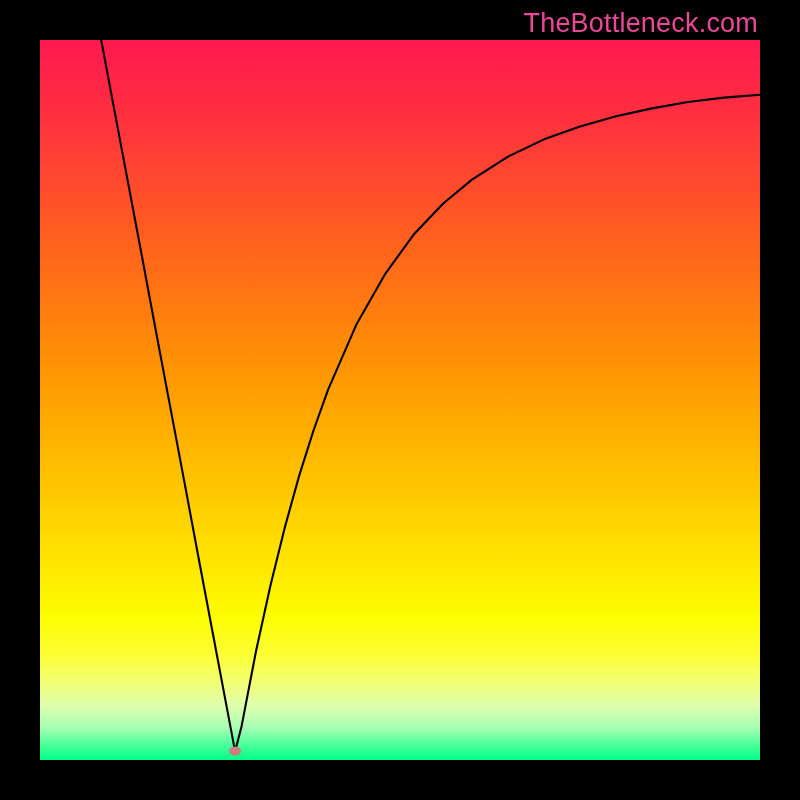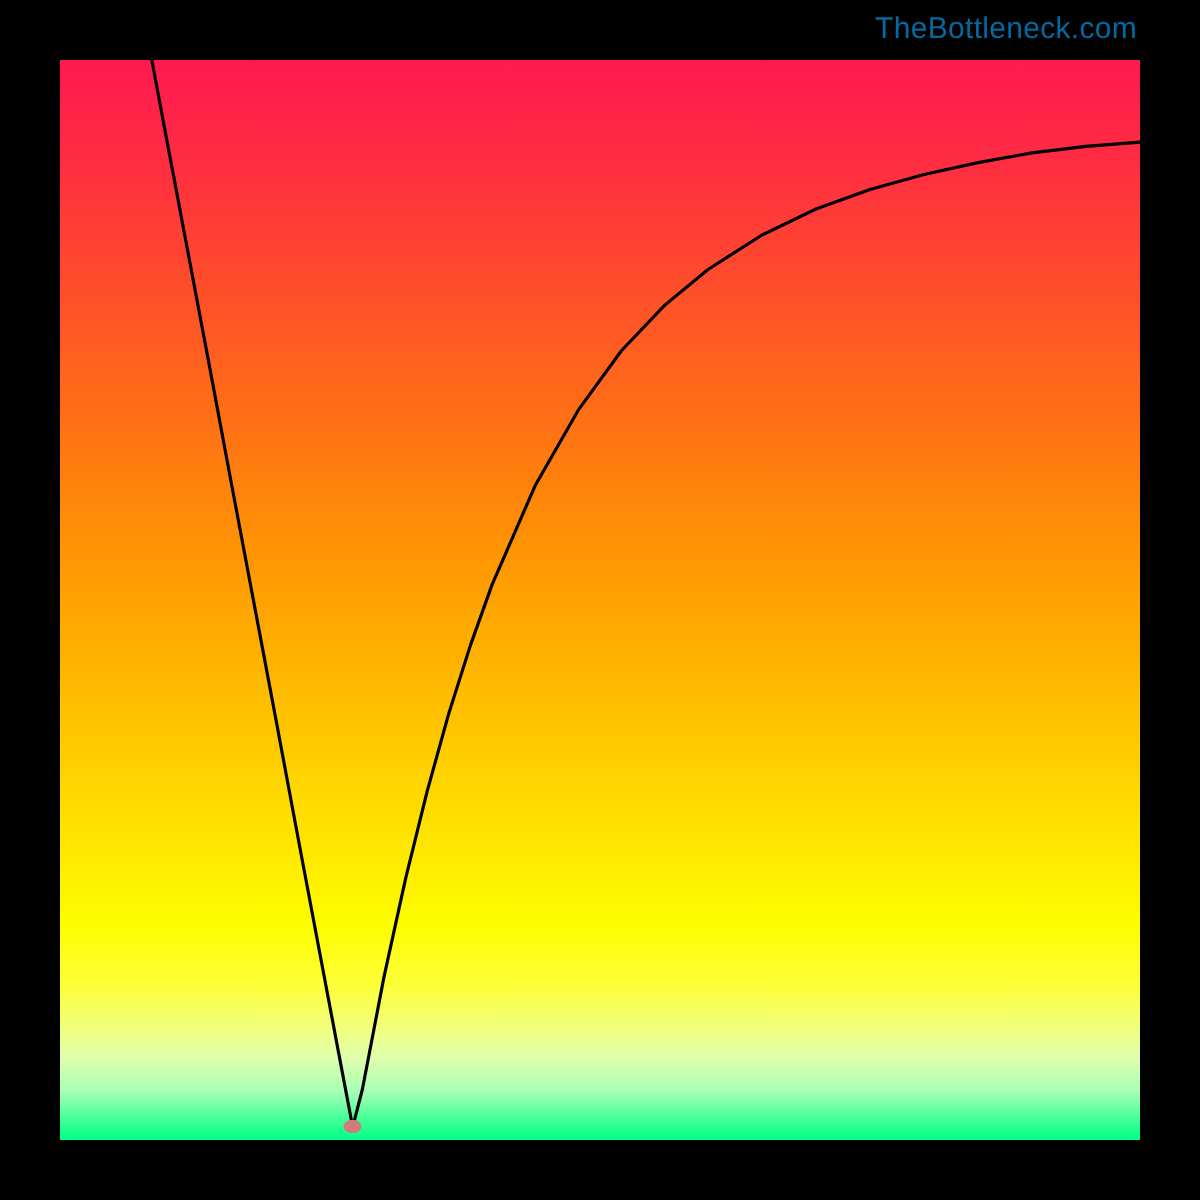--- a/index.html
+++ b/index.html
@@ -39,22 +39,22 @@
     position: absolute;
     width: 12px;
     height: 9px;
     border-radius: 50%;
     transform: translate(-50%, -50%);
   }
   .watermark {
     position: absolute;
     top: 8px;
     right: 42px;
-    font-size: 20px;
-    color: #0369a1;
+    font-size: 27px;
+    color: #ec4899;
     font-weight: 500;
     letter-spacing: 0.2px;
   }
 </style>
 </head>
 <body>
 
 <div class="frame">
 
   <div class="watermark">TheBottleneck.com</div>

